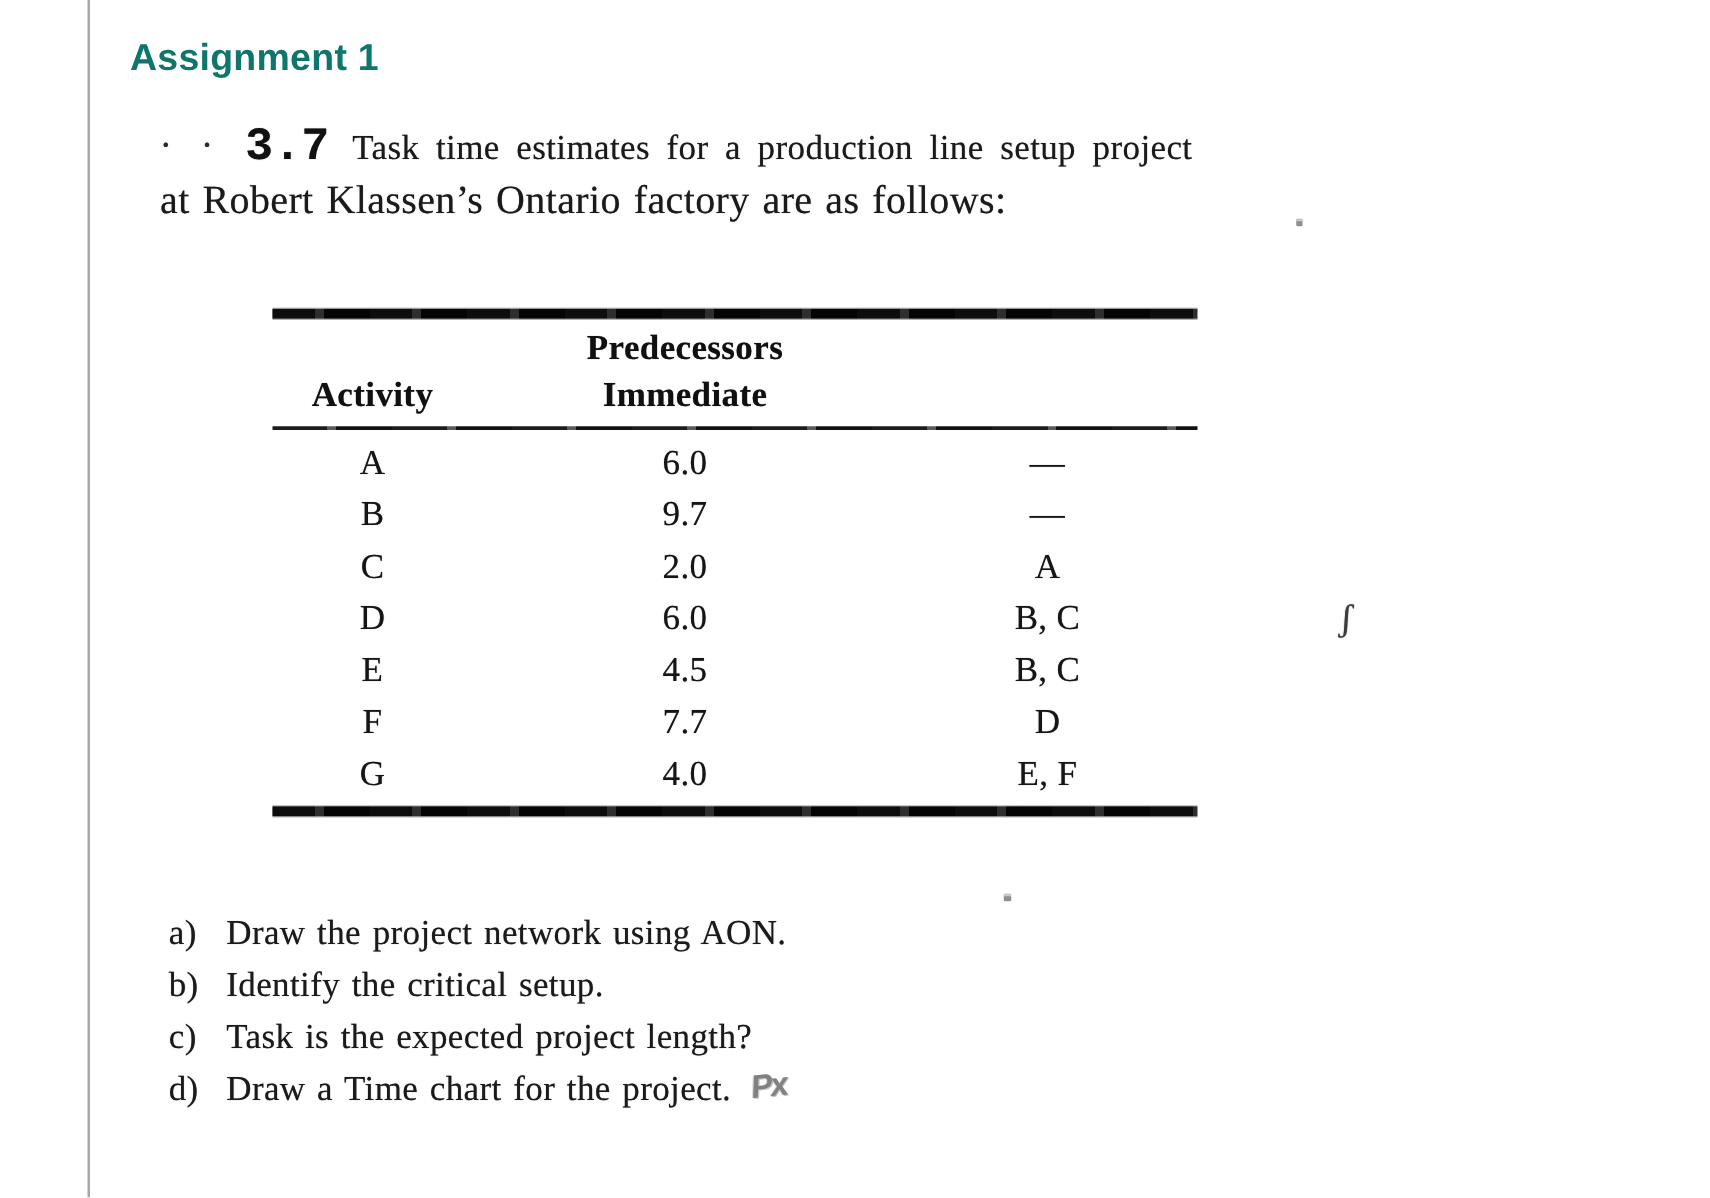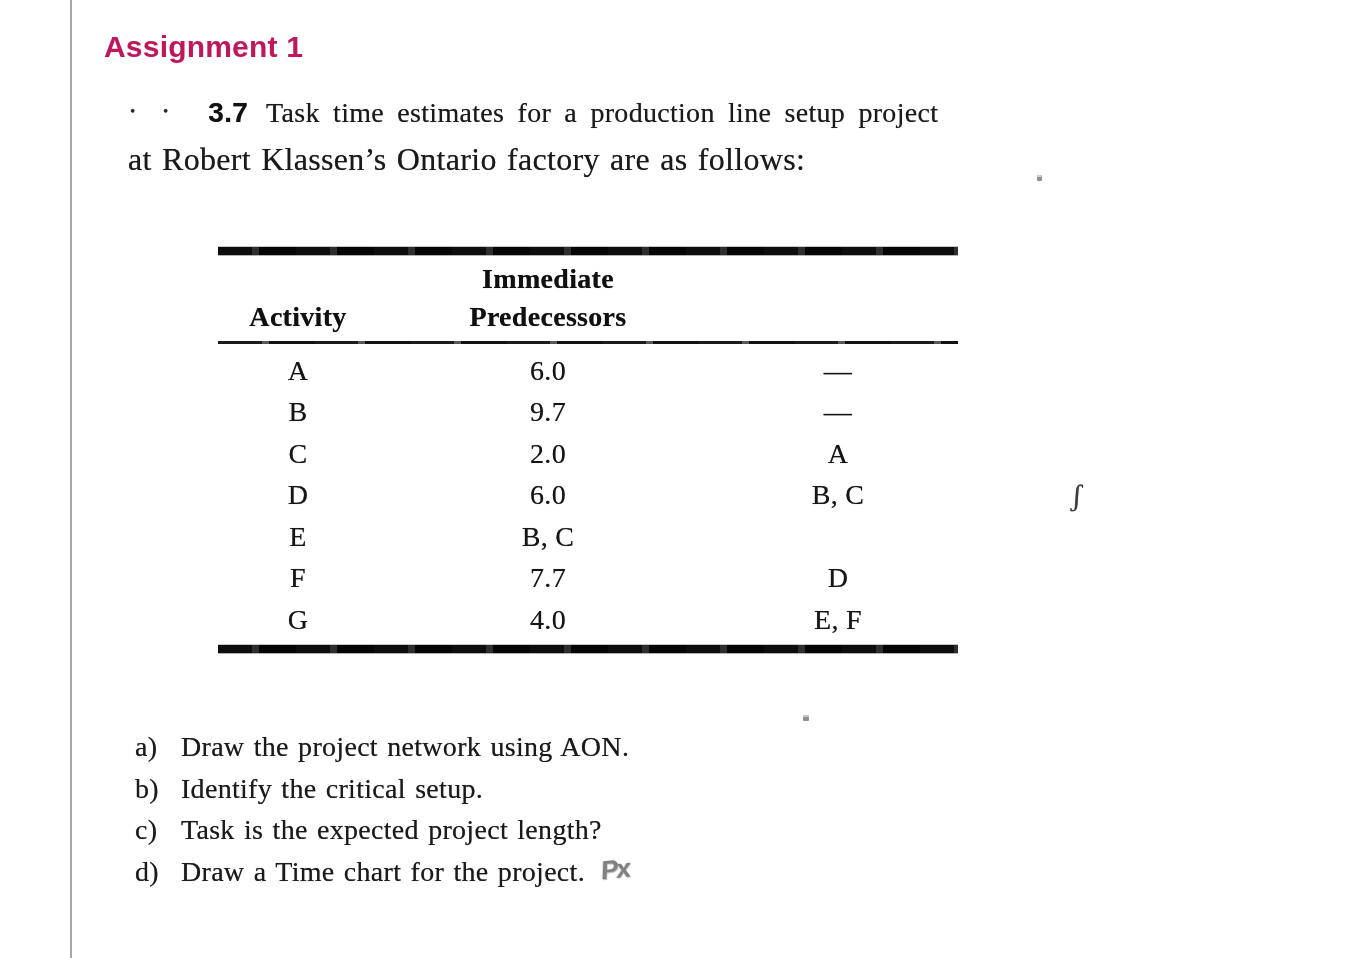--- a/index.html
+++ b/index.html
@@ -18,45 +18,45 @@
     left: 70px; top: 0;
     width: 2px; height: 958px;
     background: #a8a8a8;
   }
   .page-title {
     position: absolute;
     left: 104px; top: 30px;
     font-family: "Liberation Sans", "DejaVu Sans", sans-serif;
     font-size: 30px;
     font-weight: bold;
-    color: #be185d;
+    color: #0f766e;
     letter-spacing: 0.2px;
   }
   .scan-text {
     text-shadow: 0 0 0.7px rgba(10,10,10,0.6);
     letter-spacing: 0.3px;
   }
   .problem-line1 {
     position: absolute;
     left: 130px; top: 97px;
     font-size: 28px;
     white-space: nowrap;
     word-spacing: 6px;
   }
   .difficulty-dots {
     font-size: 15px;
     letter-spacing: 9px;
     color: #2a2a2a;
     vertical-align: 6px;
   }
   .problem-number {
-    font-family: Liberation Sans, sans-serif;
-    font-weight: bold;
-    font-size: 28px;
-    margin-left: 31px;
+    font-family: Liberation Mono, monospace;
+    font-weight: bold;
+    font-size: 37px;
+    margin-left: 19px;
     margin-right: 18px;
     color: #111;
   }
   .problem-line2 {
     position: absolute;
     left: 128px; top: 141px;
     font-size: 32px;
     white-space: nowrap;
     word-spacing: 2px;
   }
@@ -162,22 +162,22 @@
     <span class="difficulty-dots">• •</span><span class="problem-number">3.7</span><span>Task time estimates for a production line setup project</span>
   </div>
   <div class="problem-line2 scan-text">at Robert Klassen’s Ontario factory are as follows:</div>
 
   <div class="ptable">
     <div class="rule-thick"></div>
 
     <div class="thead">
       <div class="th scan-text">Activity</div>
       <div class="th scan-text">
+        <div>Predecessors</div>
         <div>Immediate</div>
-        <div>Predecessors</div>
       </div>
     </div>
 
     <div class="rule-thin"></div>
 
     <div class="tbody">
       <div class="trow">
         <div class="td scan-text">A</div>
         <div class="td scan-text">6.0</div>
         <div class="td scan-text">—</div>
@@ -192,20 +192,21 @@
         <div class="td scan-text">2.0</div>
         <div class="td scan-text">A</div>
       </div>
       <div class="trow">
         <div class="td scan-text">D</div>
         <div class="td scan-text">6.0</div>
         <div class="td scan-text">B, C</div>
       </div>
       <div class="trow">
         <div class="td scan-text">E</div>
+        <div class="td scan-text">4.5</div>
         <div class="td scan-text">B, C</div>
       </div>
       <div class="trow">
         <div class="td scan-text">F</div>
         <div class="td scan-text">7.7</div>
         <div class="td scan-text">D</div>
       </div>
       <div class="trow">
         <div class="td scan-text">G</div>
         <div class="td scan-text">4.0</div>

